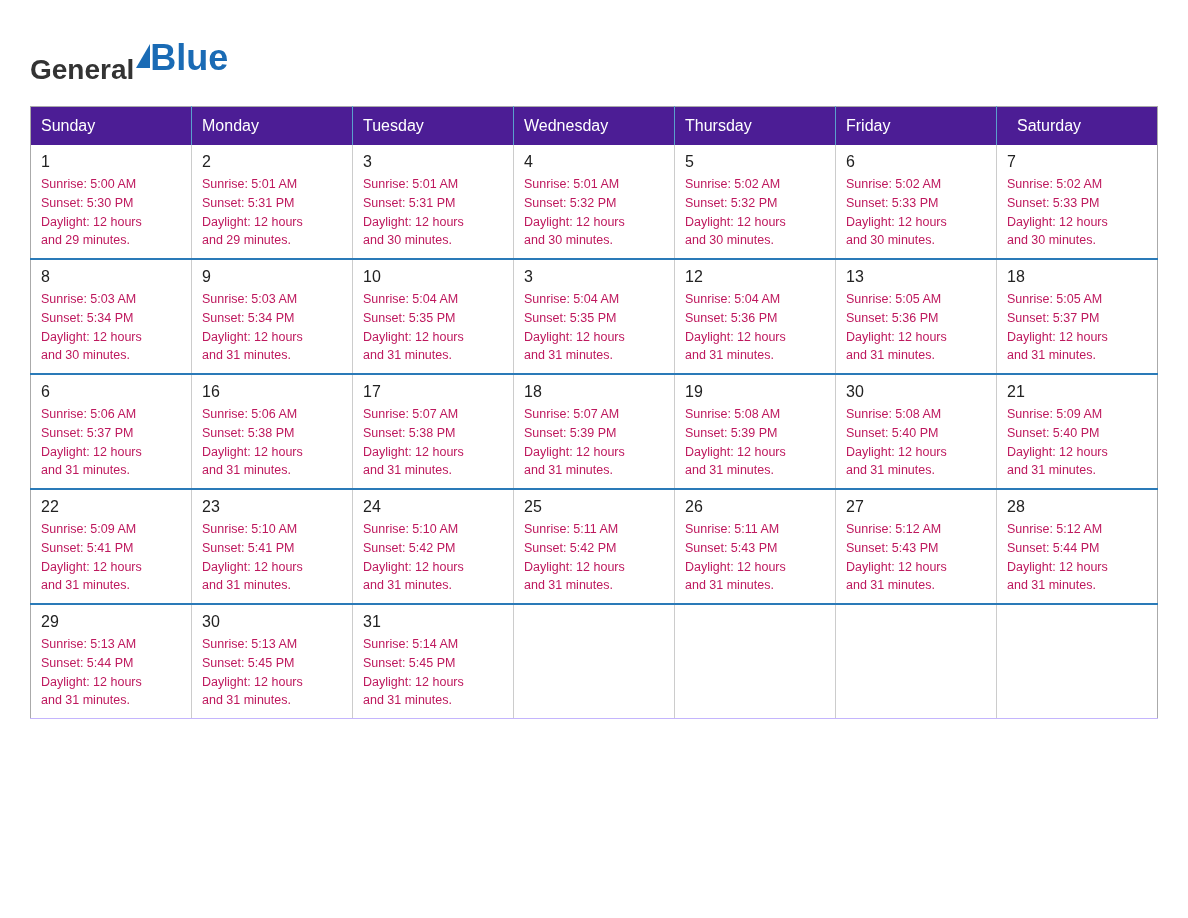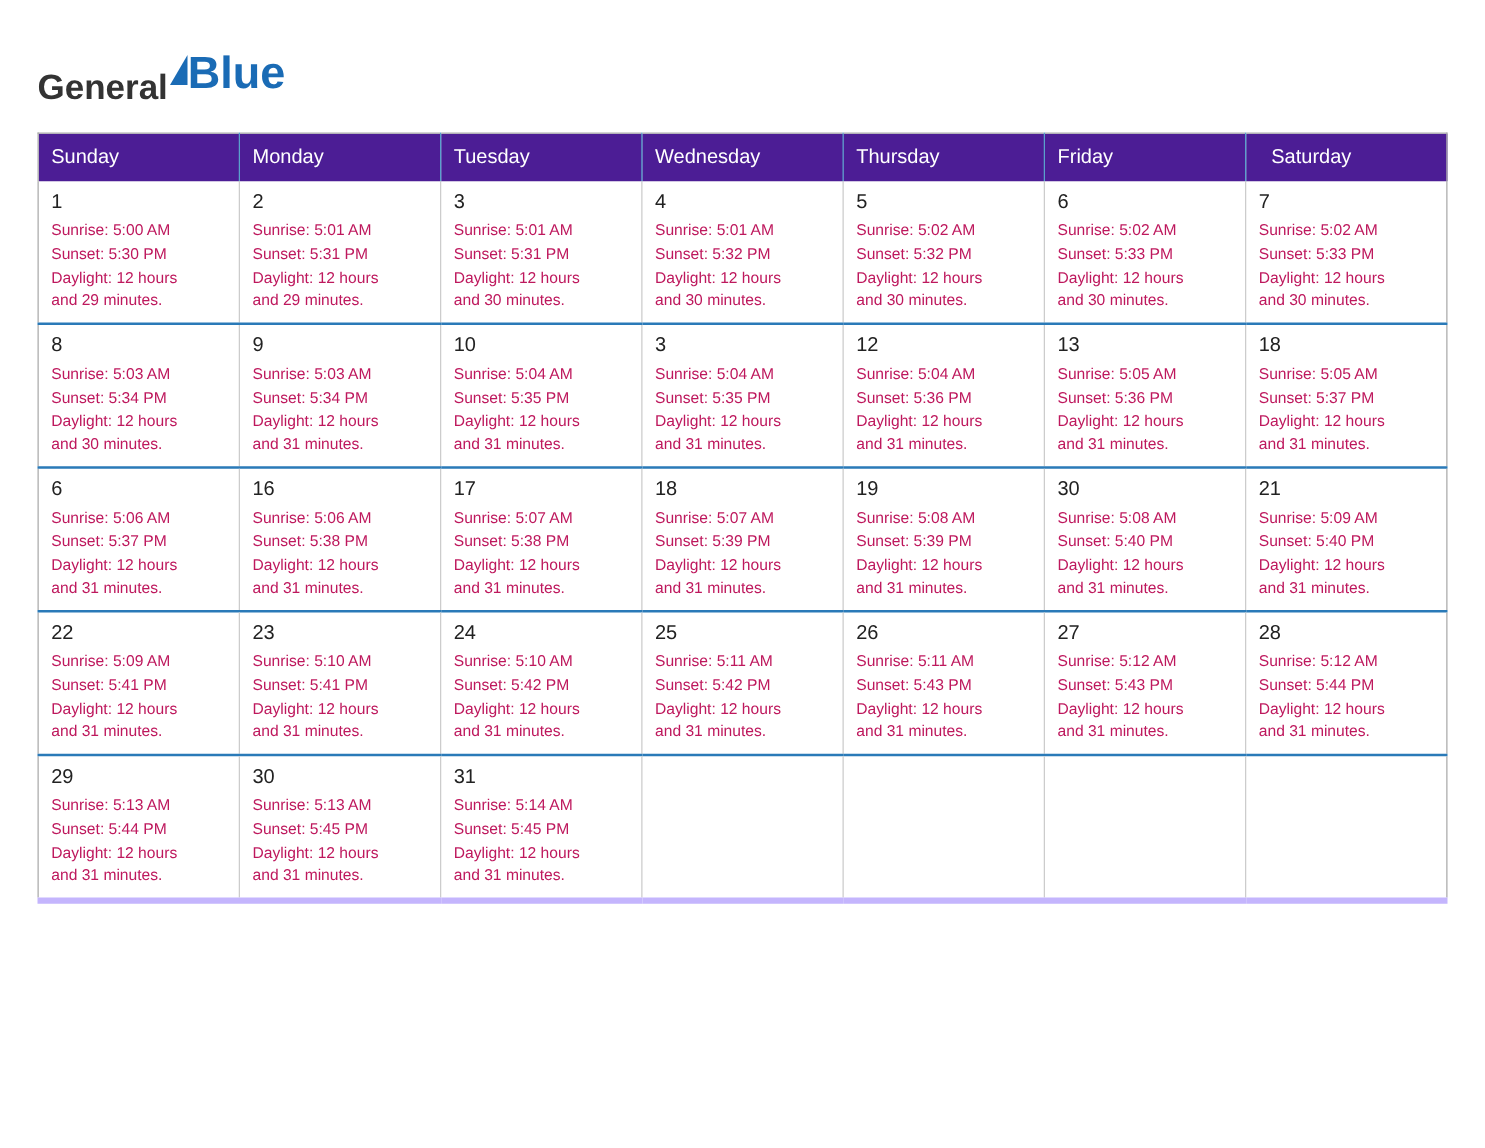--- a/index.html
+++ b/index.html
@@ -95,21 +95,21 @@
       font-size: 13px;
       color: #333;
       width: calc(100% / 7);
     }
 
     .calendar td:last-child {
       border-right: none;
     }
 
     .calendar tr:last-child td {
-      border-bottom: 5px solid #c4b5fd;
+      border-bottom: 1px solid #c4b5fd;
     }
 
     .day-number {
       font-size: 16px;
       font-weight: normal;
       color: #222;
       margin-bottom: 4px;
       display: block;
     }
 

